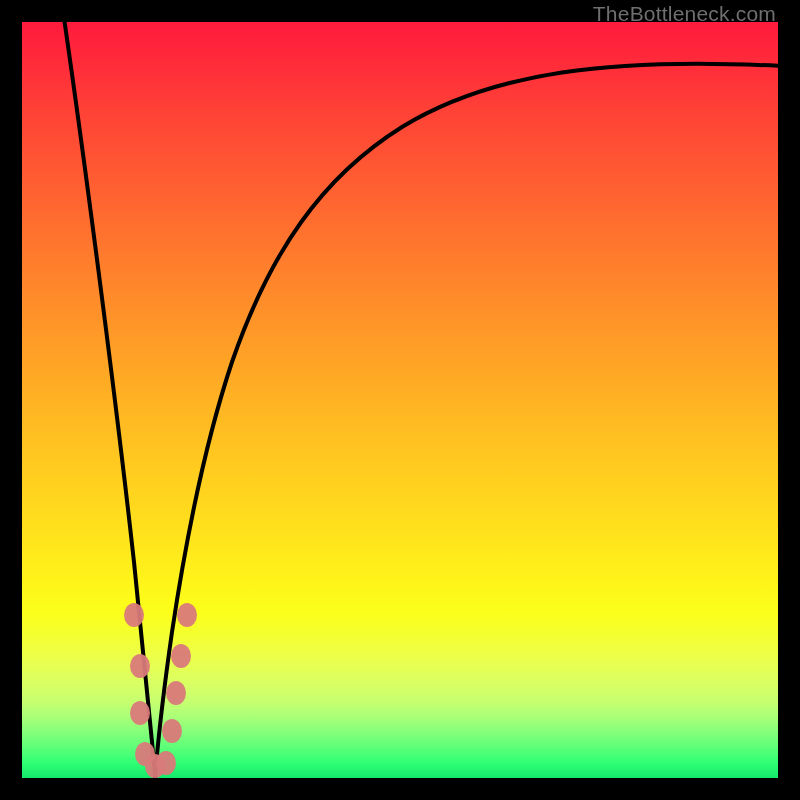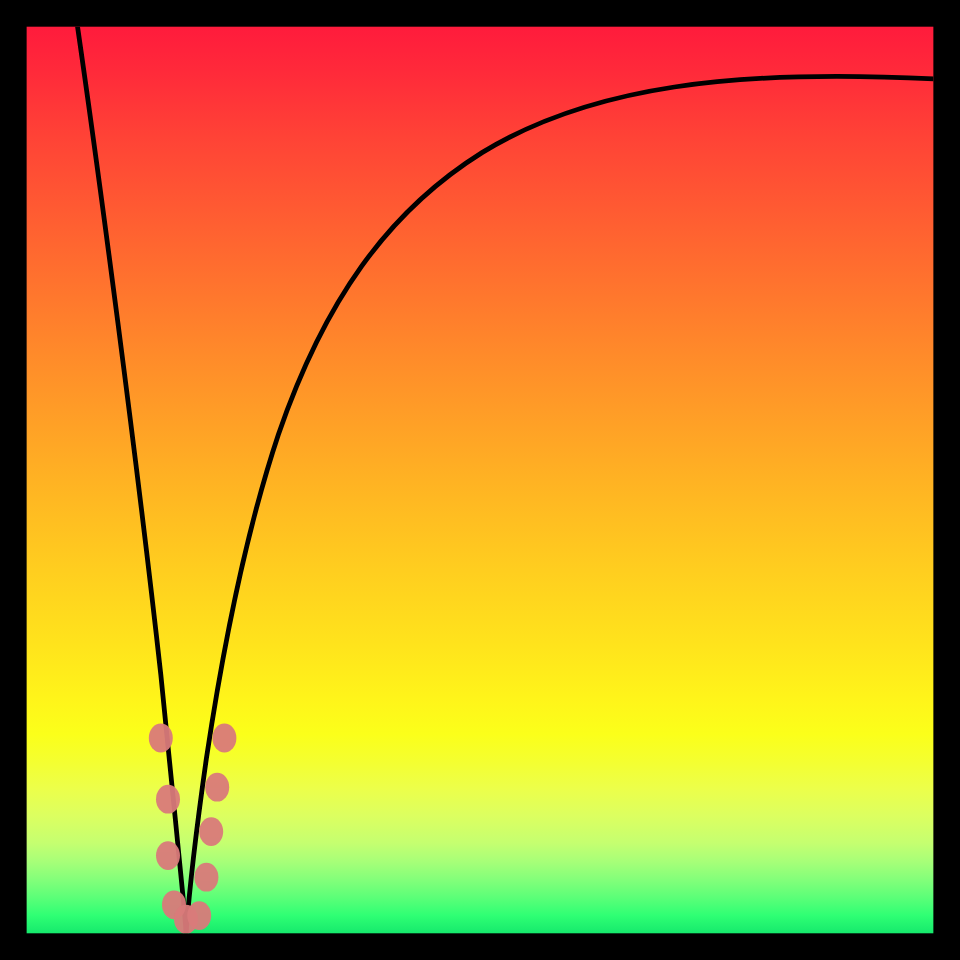--- a/index.html
+++ b/index.html
@@ -77,20 +77,21 @@
     border-radius: 10px / 12px;
     transform: translate(-50%, -50%);
     opacity: 0.95;
   }
 </style>
 </head>
 <body>
 
 <div class="frame">
 
+  <div class="watermark">TheBottleneck.com</div>
 
   <div class="plot">
     <div class="gradient"></div>
 
     <svg class="curves" viewBox="0 0 756 756" preserveAspectRatio="none">
       <path d="M 42 -4
                C 60 120, 92 360, 112 540
                C 118 598, 124 660, 130 720
                C 132 740, 133 752, 133 756" fill="none" stroke="#000" stroke-width="4" stroke-linecap="round"></path>
       <path d="M 133 756

